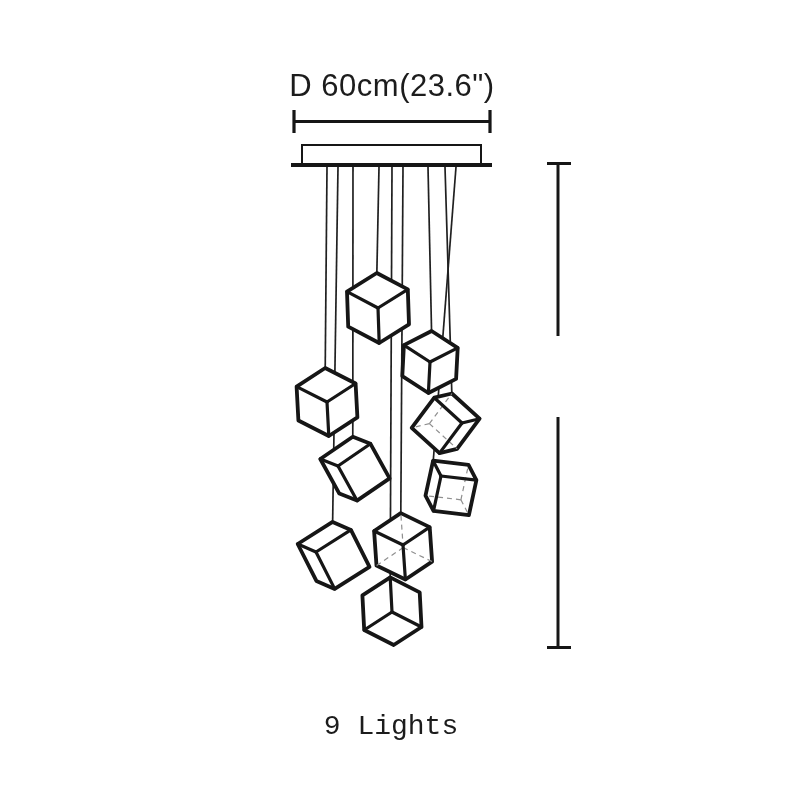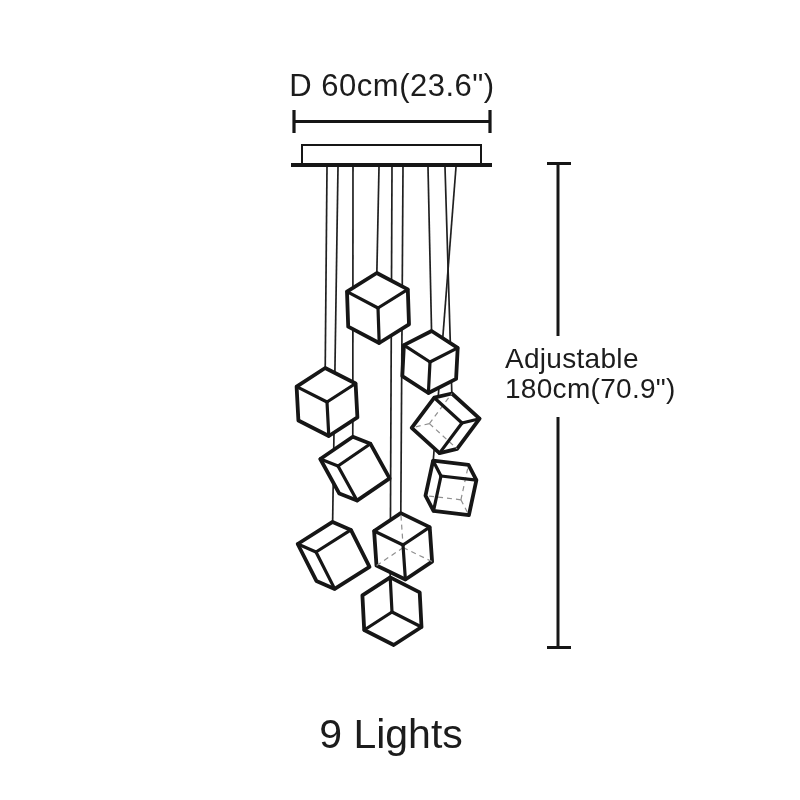--- a/index.html
+++ b/index.html
@@ -13,21 +13,21 @@
     width:800px;height:800px;background:var(--bg);
     font-family:"Liberation Sans", sans-serif;
     position:relative;overflow:hidden;
   }
   .stage{position:absolute;left:0;top:0;width:800px;height:800px;}
   svg{position:absolute;left:0;top:0;}
   .lbl{position:absolute;color:var(--text);white-space:nowrap;}
   .lbl-diameter{left:232px;top:68px;width:320px;text-align:center;font-size:31px;letter-spacing:.5px;}
   .lbl-height{left:505px;top:344px;font-size:28px;line-height:30px;letter-spacing:.3px;}
   .lbl-height span{display:block;}
-  .lbl-lights{left:231px;top:711px;width:320px;text-align:center;font-size:41px;}
+  .lbl-lights{left:231px;top:711px;width:320px;text-align:center;font-size:28px;font-family:Liberation Mono, monospace;}
 </style>
 </head>
 <body>
 
 <div class="stage">
 
   <svg width="800" height="800" viewBox="0 0 800 800">
 
     <g stroke="#161616" class="dim">
       <line x1="294" y1="121.5" x2="490" y2="121.5" stroke-width="2.8"></line>
@@ -120,19 +120,15 @@
     <g stroke="#161616">
       <line x1="547" y1="163.5" x2="571" y2="163.5" stroke-width="3"></line>
       <line x1="558" y1="163.5" x2="558" y2="336" stroke-width="3"></line>
       <line x1="558" y1="417" x2="558" y2="647.5" stroke-width="3"></line>
       <line x1="547" y1="647.5" x2="571" y2="647.5" stroke-width="3"></line>
     </g>
   </svg>
 
   <div class="lbl lbl-diameter">D 60cm(23.6")</div>
 
-  <div class="lbl lbl-height">
-    <span>Adjustable</span>
-    <span>180cm(70.9")</span>
-  </div>
 
   <div class="lbl lbl-lights">9 Lights</div>
 </div>
 
 </body></html>

